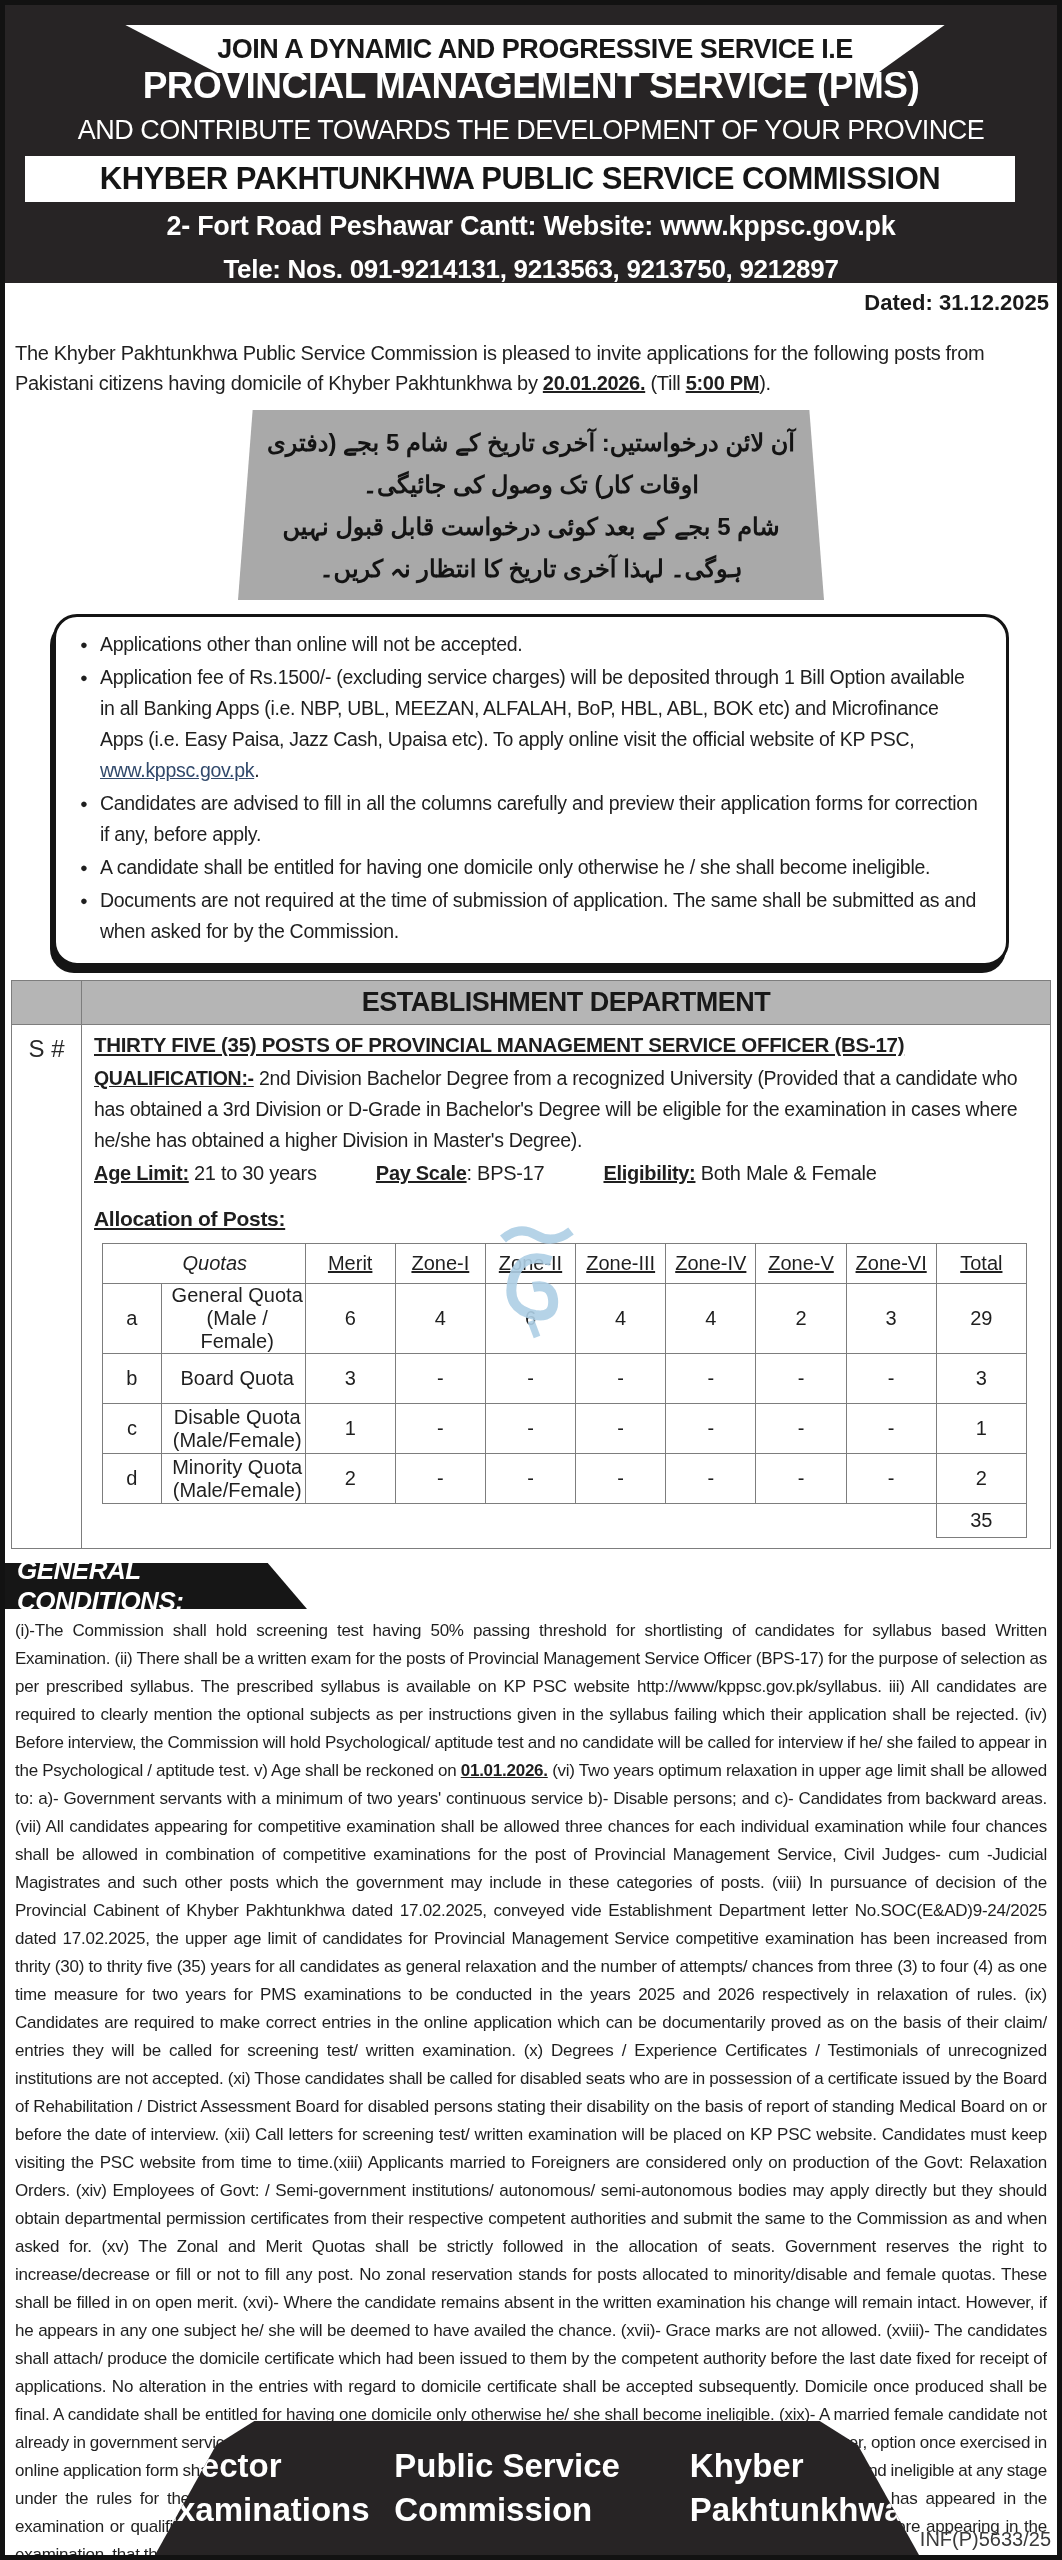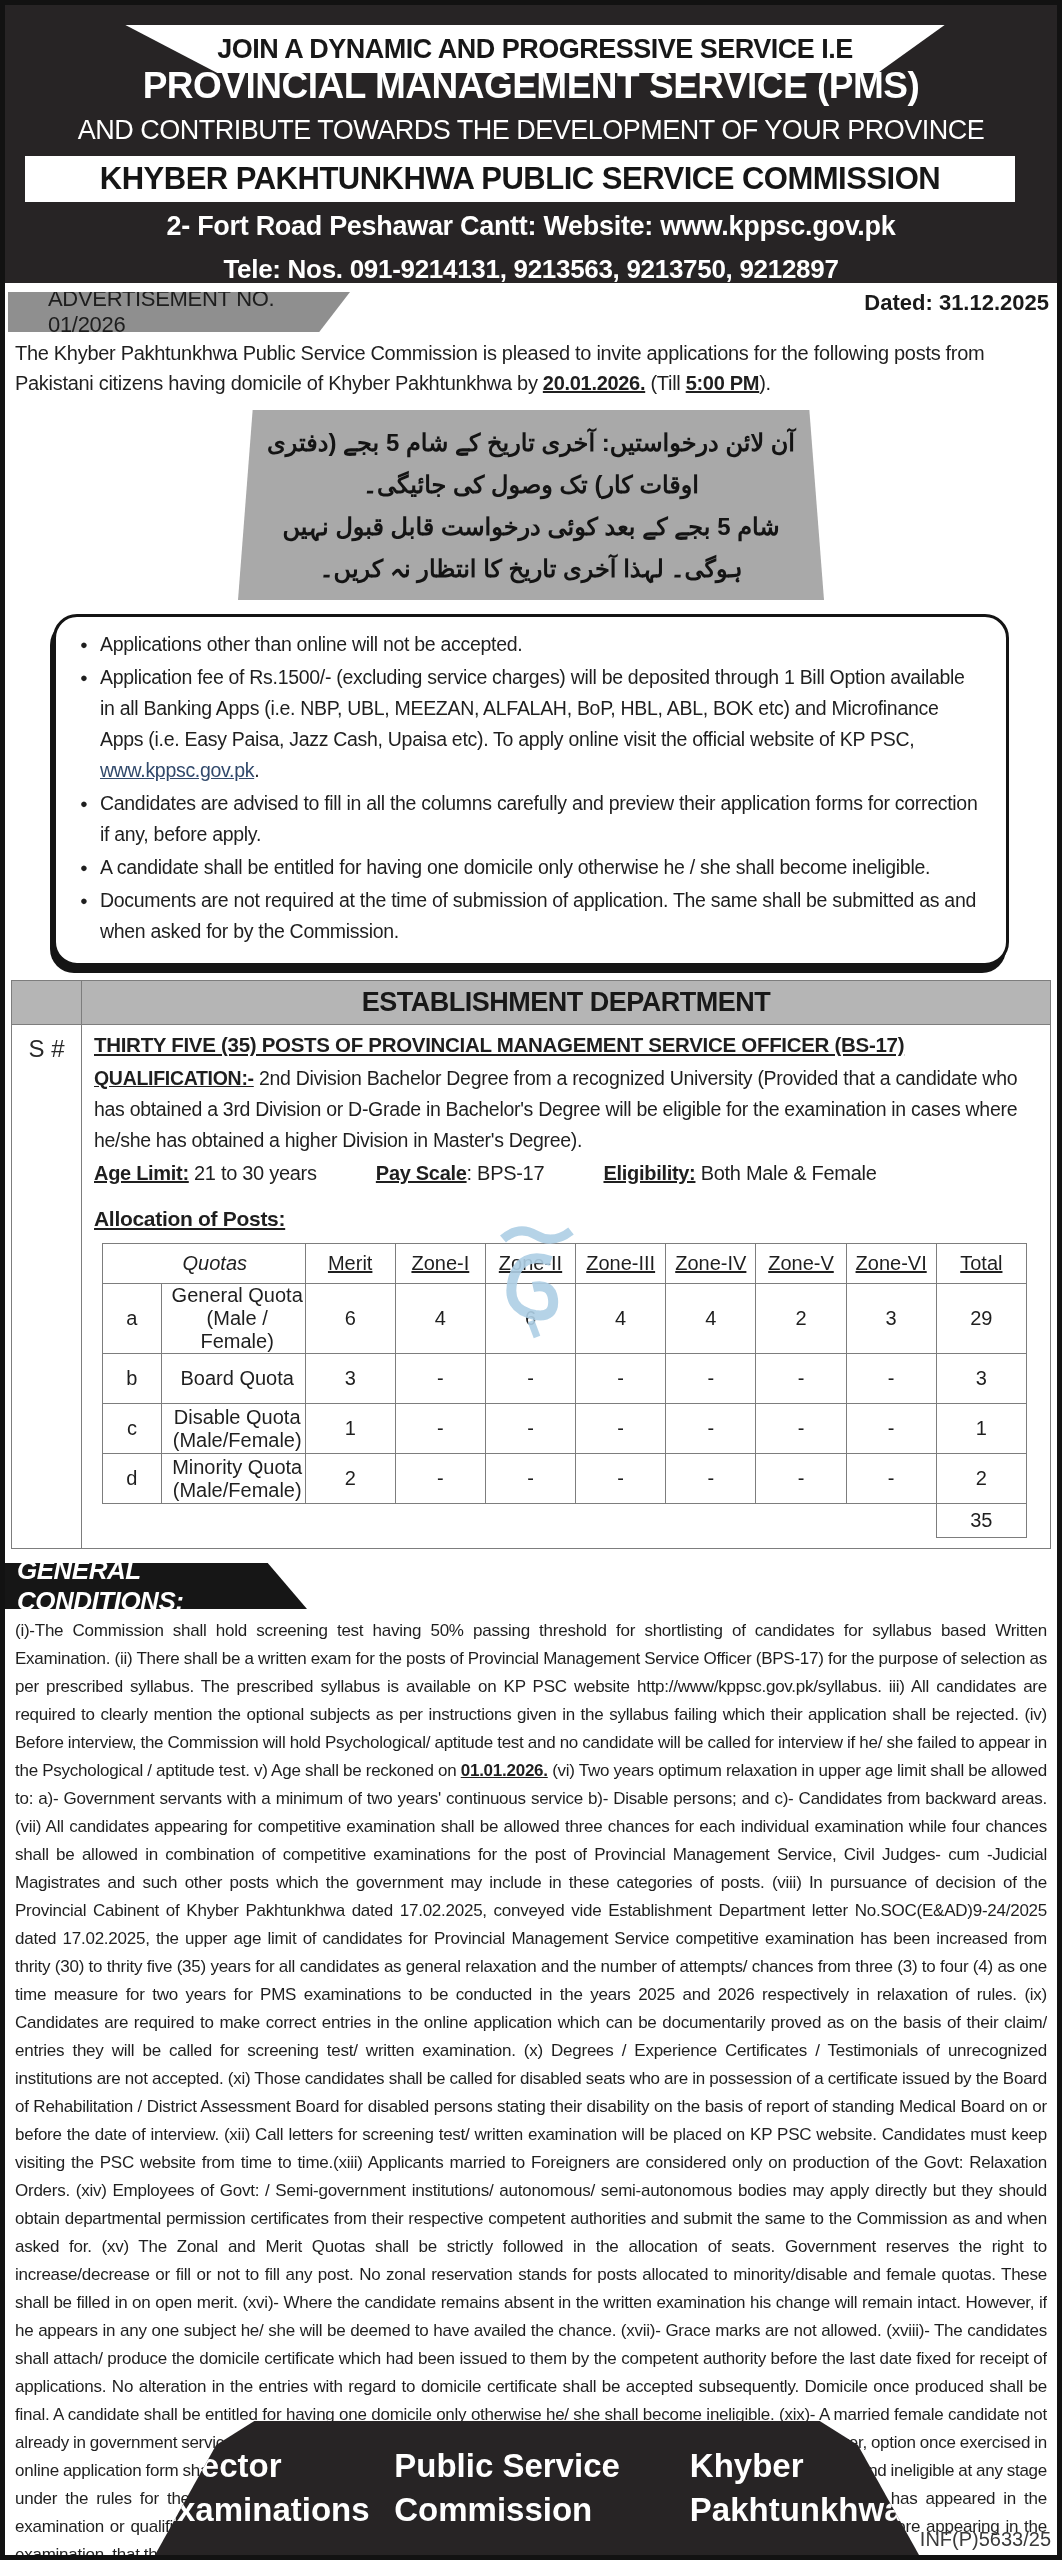--- a/index.html
+++ b/index.html
@@ -121,21 +121,20 @@
       <span>JOIN A DYNAMIC AND PROGRESSIVE SERVICE I.E</span>
     </div>
     <div class="pms-title">PROVINCIAL MANAGEMENT SERVICE (PMS)</div>
     <div class="mast-sub">AND CONTRIBUTE TOWARDS THE DEVELOPMENT OF YOUR PROVINCE</div>
     <div class="org-bar">KHYBER PAKHTUNKHWA PUBLIC SERVICE COMMISSION</div>
     <div class="mast-address">2- Fort Road Peshawar Cantt:  Website: www.kppsc.gov.pk</div>
     <div class="mast-tele">Tele: Nos. 091-9214131, 9213563, 9213750, 9212897</div>
   </header>
 
   <div class="advert-row">
-    <div class="advert-label">ADVERTISEMENT NO. 01/2026</div>
     <div class="dated">Dated: 31.12.2025</div>
   </div>
 
   <p class="intro"><span>The Khyber Pakhtunkhwa Public Service Commission is pleased to invite applications for the following posts from Pakistani citizens having domicile of Khyber Pakhtunkhwa by </span><span class="bu">20.01.2026.</span><span> (Till </span><span class="bu">5:00 PM</span><span>).</span></p>
 
   <div class="urdu-box">
     <div>آن لائن درخواستیں: آخری تاریخ کے شام 5 بجے (دفتری اوقات کار) تک وصول کی جائیگی۔</div>
     <div>شام 5 بجے کے بعد کوئی درخواست قابل قبول نہیں ہوگی۔ لہذا آخری تاریخ کا انتظار نہ کریں۔</div>
   </div>
 

